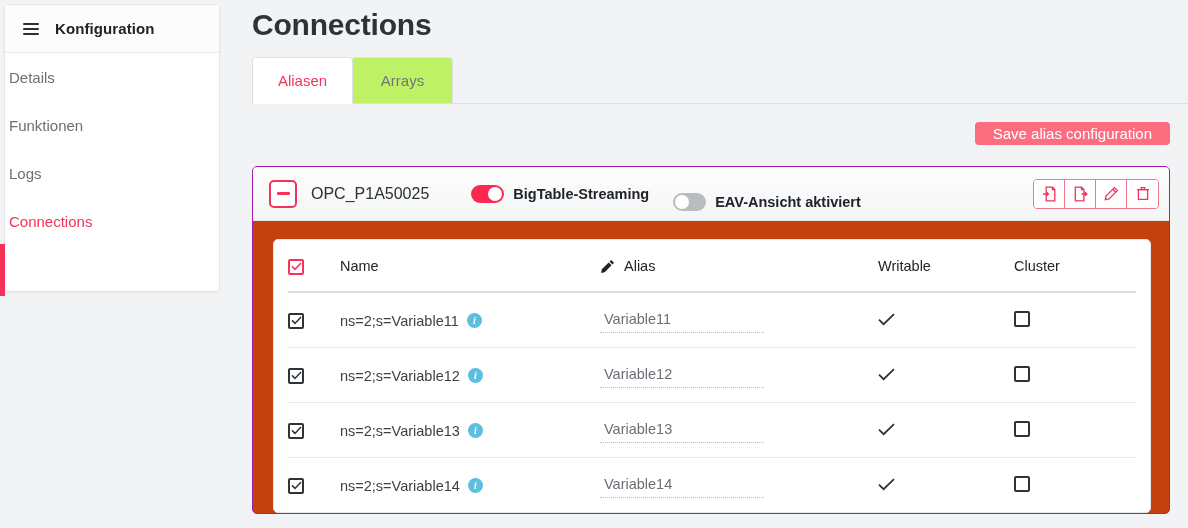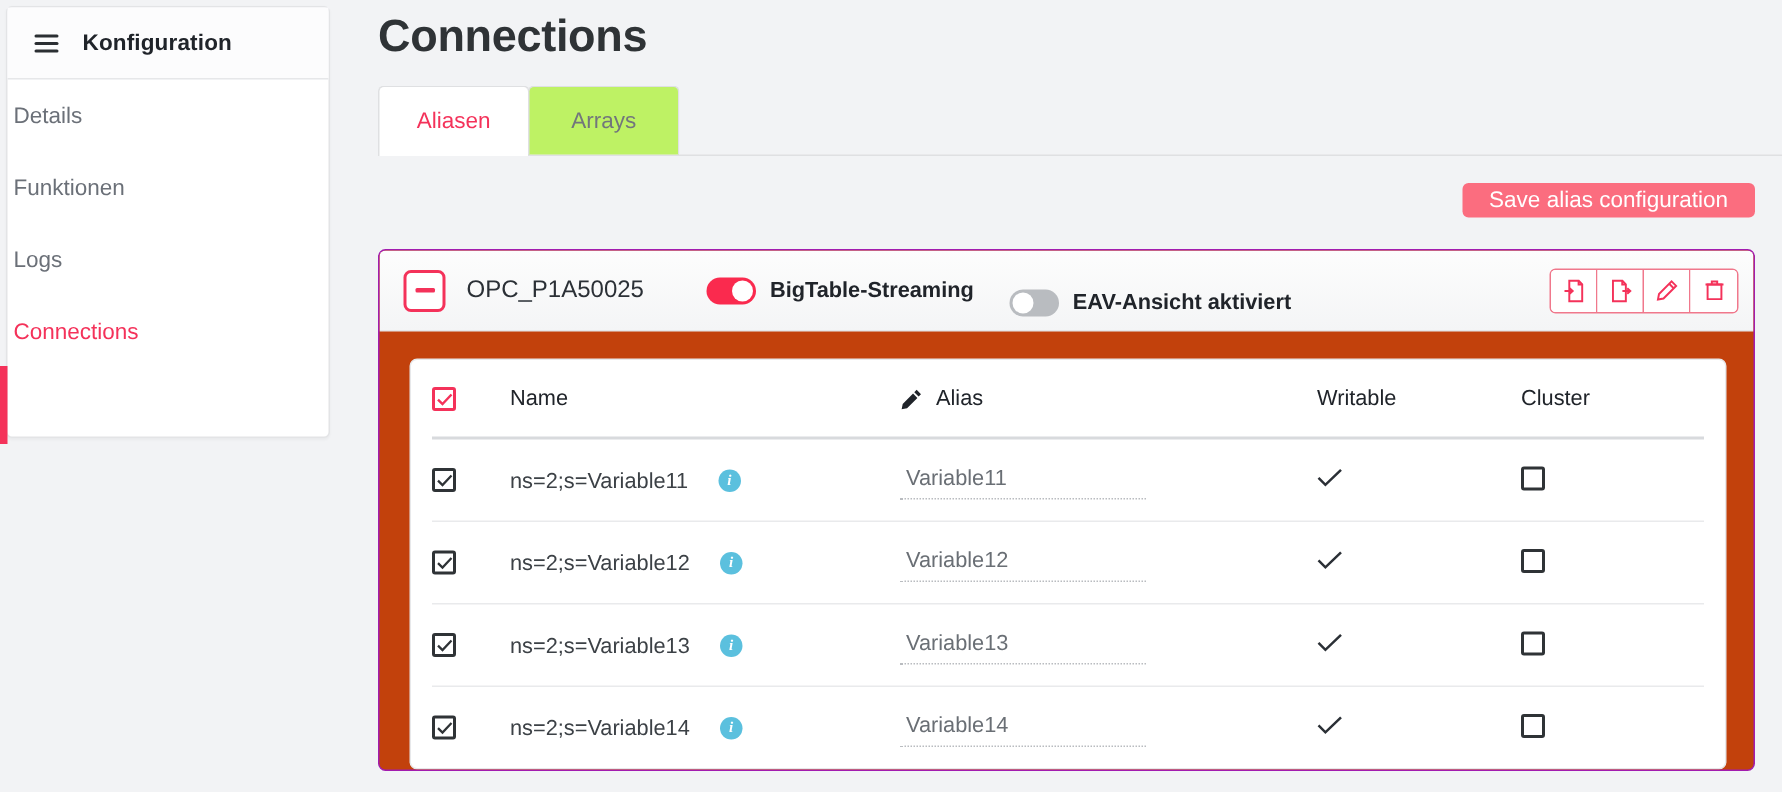--- a/index.html
+++ b/index.html
@@ -227,21 +227,21 @@
     width: 16px; height: 16px;
     border: 2px solid #2f3336;
     border-radius: 2px;
     display: inline-flex; align-items: center; justify-content: center;
     cursor: pointer; background: #fff;
     position: relative;
   }
   .cb.accent { border-color: #f4325a; }
   .cb svg { display: block; }
 
-  .name-cell { display: flex; align-items: center; white-space: nowrap; gap: 12px; }
+  .name-cell { display: flex; align-items: center; white-space: nowrap; }
   .info-icon {
     width: 15px; height: 15px; border-radius: 50%;
     background: #5bc0de; color: #ffffff;
     font-size: 10px; font-weight: bold; font-style: italic;
     font-family: "Liberation Serif", serif;
     display: inline-flex; align-items: center; justify-content: center;
     margin-left: 8px; cursor: pointer;
   }
   .alias-input {
     width: 164px;

